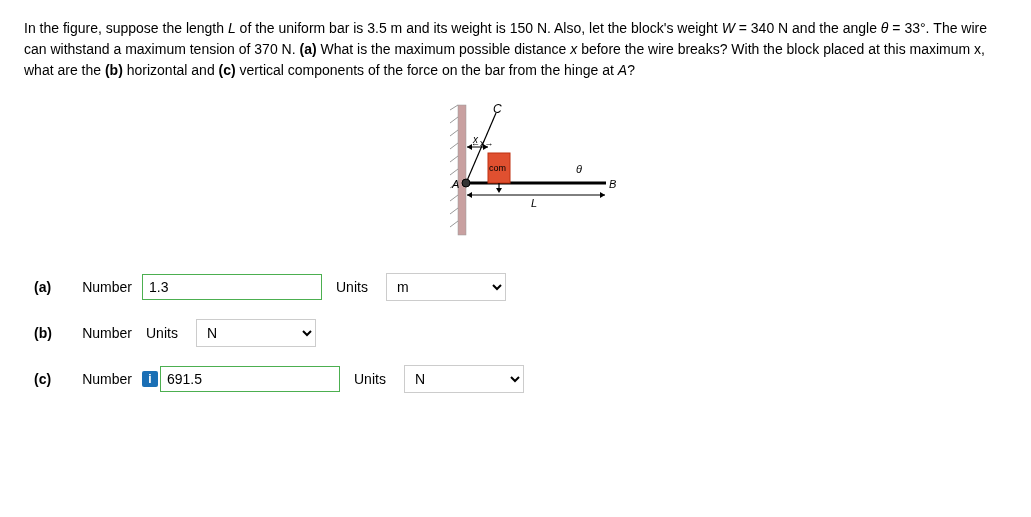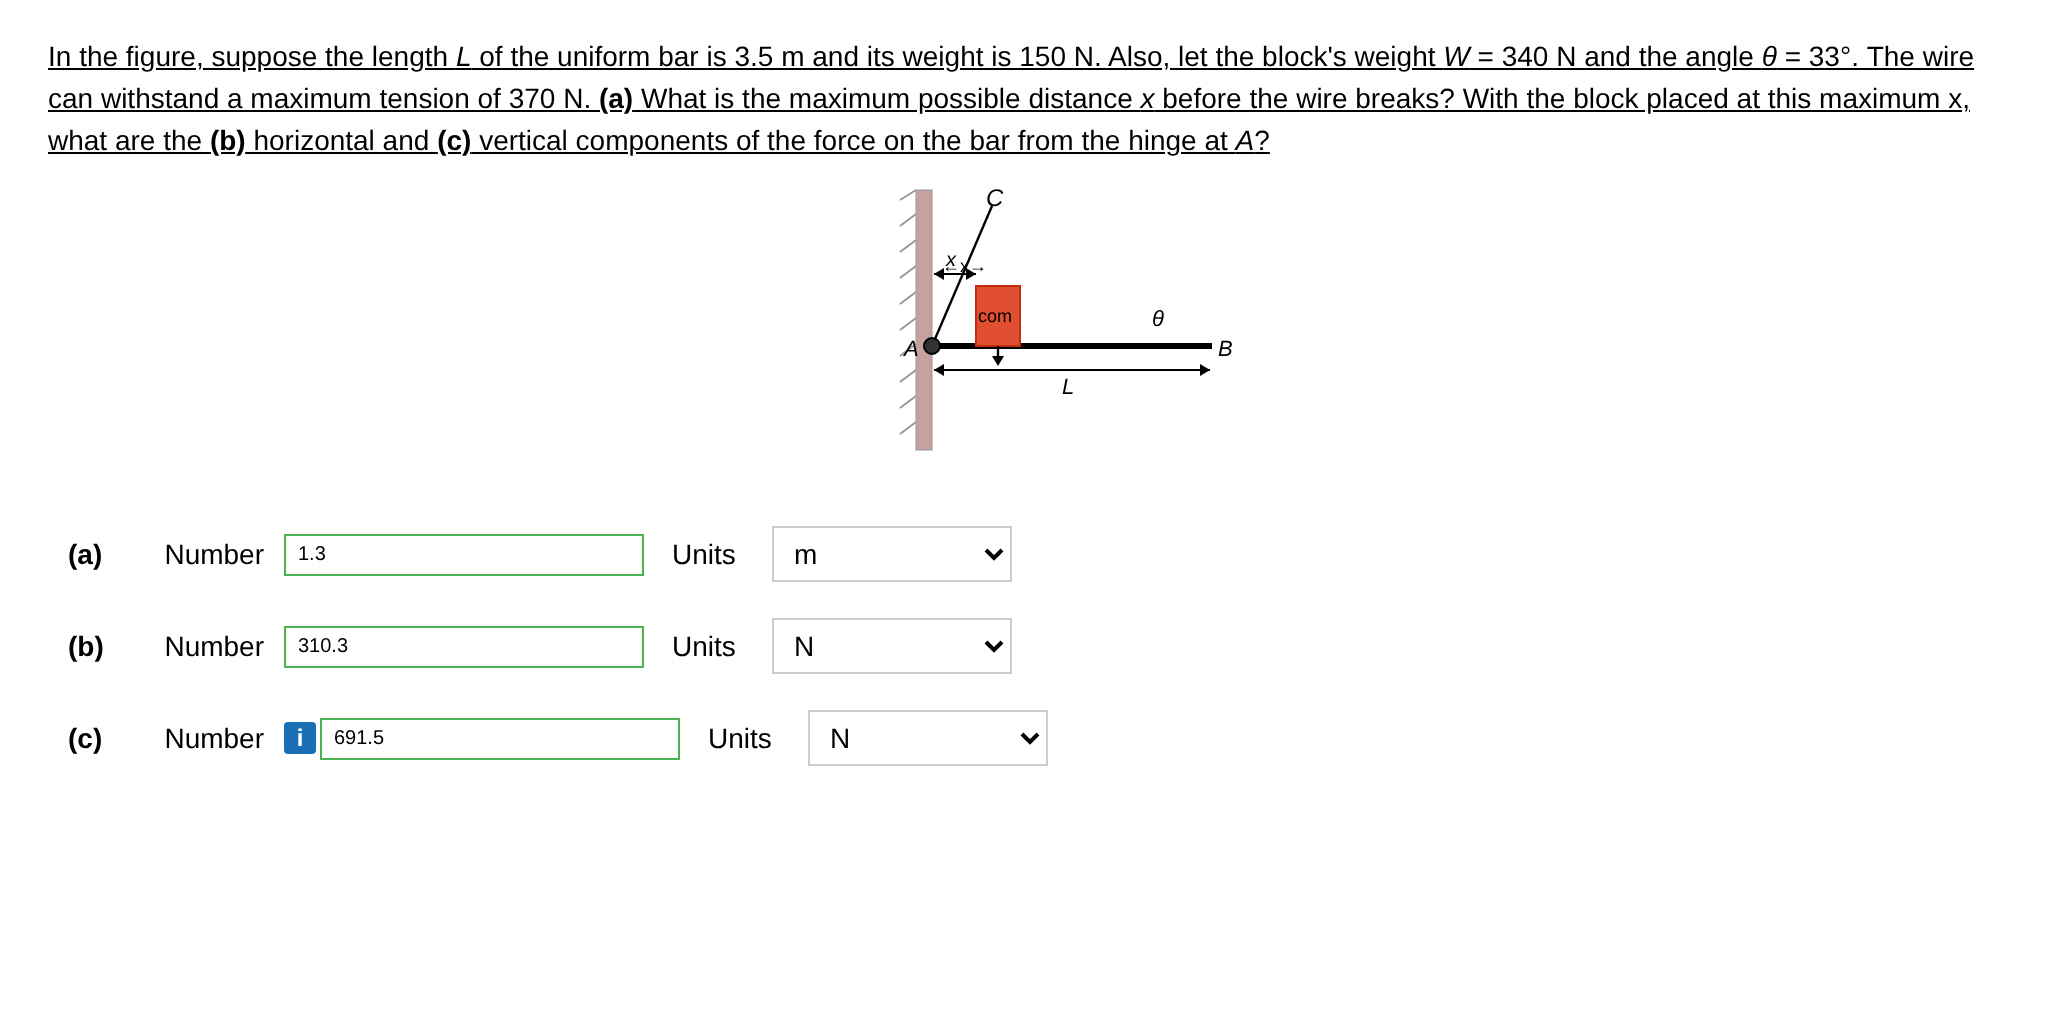--- a/index.html
+++ b/index.html
@@ -7,23 +7,22 @@
       font-family: Arial, sans-serif;
       font-size: 14px;
       background: #fff;
       color: #000;
       width: 1031px;
       min-height: 517px;
       padding: 18px 24px;
     }
     .problem-text {
       line-height: 1.5;
-      margin-bottom: 4px;
+      margin-bottom: 14px;
       max-width: 980px;
-      text-decoration: underline;
     }
     .problem-text b { font-weight: bold; }
     .figure-area {
       display: flex;
       justify-content: center;
       margin-bottom: 18px;
     }
     .figure-svg {
       width: 280px;
       height: 160px;
@@ -62,21 +61,21 @@
       display: flex;
       align-items: center;
       justify-content: center;
       border-radius: 2px;
       margin-right: 2px;
       flex-shrink: 0;
     }
     .number-input {
       border: 1px solid #4CAF50;
       padding: 4px 6px;
-      font-size: 10px;
+      font-size: 14px;
       width: 180px;
       outline: none;
     }
     .units-label {
       width: 40px;
       margin-left: 4px;
     }
     .units-select {
       border: 1px solid #ccc;
       padding: 4px 6px;
@@ -155,23 +154,20 @@
     <select class="units-select">
       <option value="m" selected="">m</option>
       <option value="N">N</option>
       <option value="kg">kg</option>
     </select>
   </div>
 
   <div class="answer-row">
     <span class="answer-label">(b)</span>
     <span class="answer-word">Number</span>
-    <div class="number-input-wrapper">
-      <input class="number-input" type="text" value="310.3" style="">
-    </div>
     <span class="units-label">Units</span>
     <select class="units-select">
       <option value="m">m</option>
       <option value="N" selected="">N</option>
       <option value="kg">kg</option>
     </select>
   </div>
 
   <div class="answer-row">
     <span class="answer-label">(c)</span>

